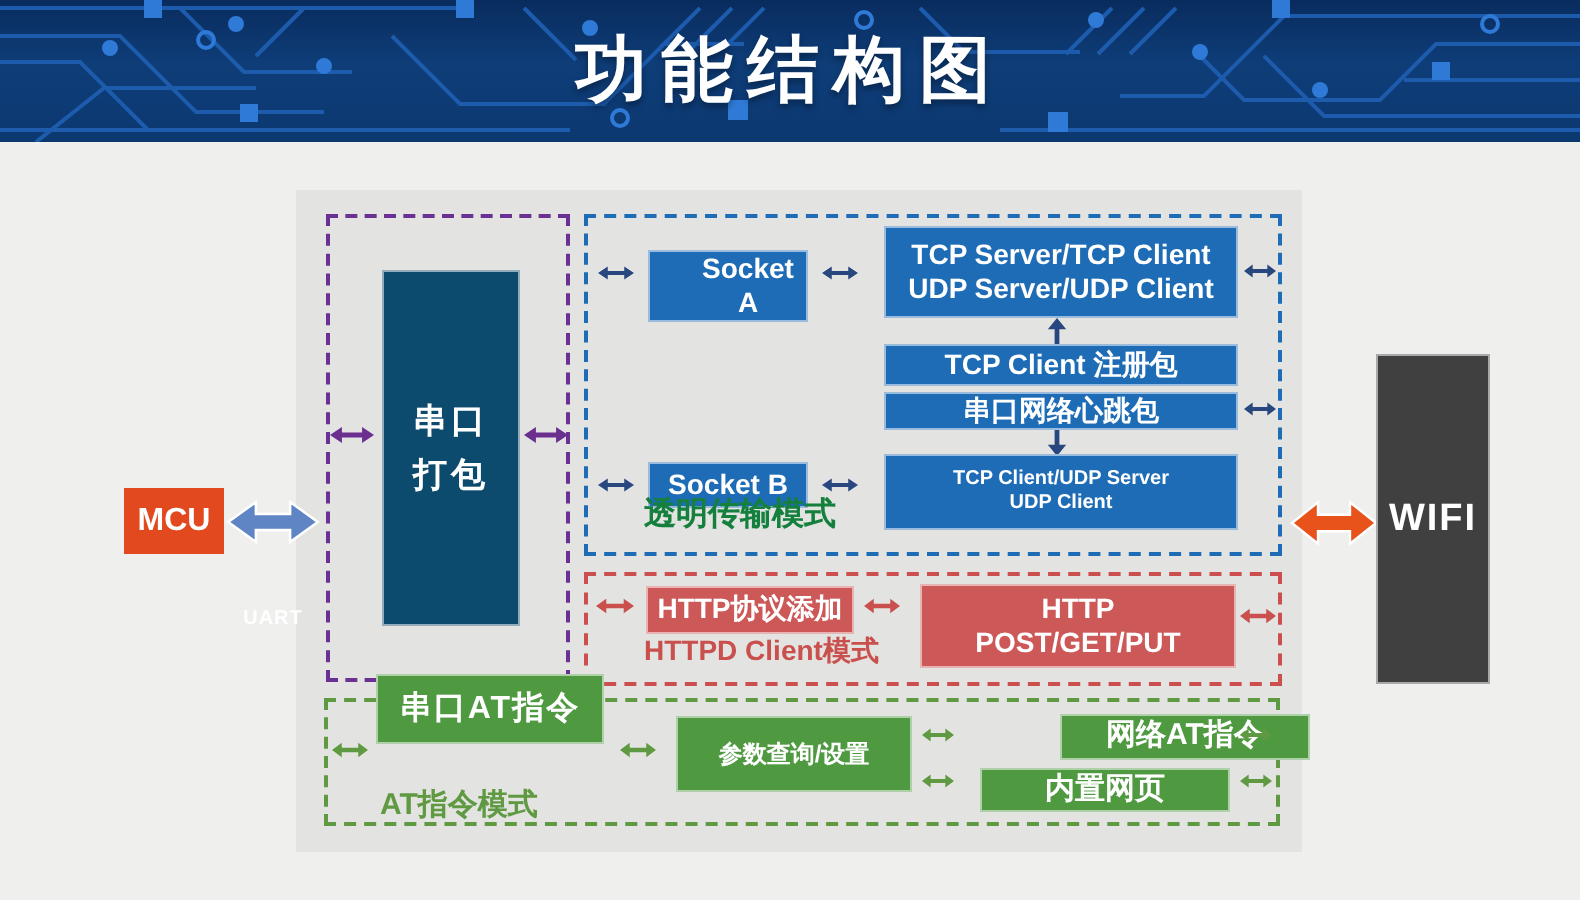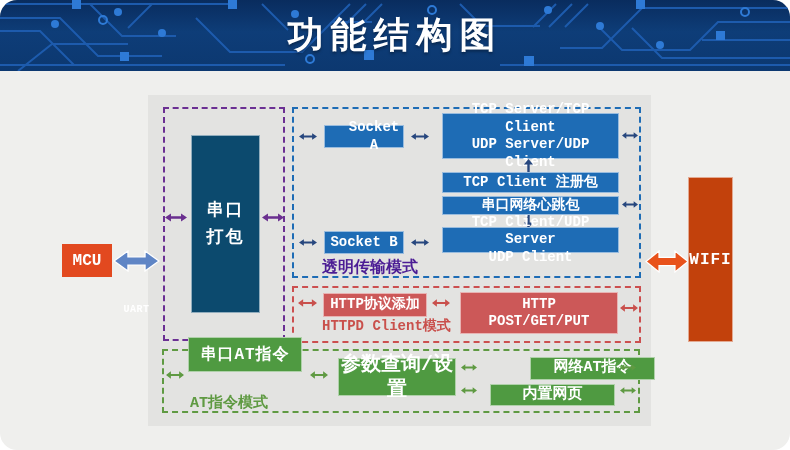--- a/index.html
+++ b/index.html
@@ -1,17 +1,17 @@
 <!DOCTYPE html>
 <html><head>
 <meta charset="utf-8">
 <style>
   html,body{margin:0;padding:0;}
   .stage{position:relative;width:790px;height:450px;background:#efefed;overflow:hidden;
-         font-family:Liberation Mono, monospace;border-radius:17px;}
+         font-family:Liberation Sans, sans-serif;}
   
   .hdr{position:absolute;left:0;top:0;width:790px;height:71px;
        background:linear-gradient(#092c5e,#0e3d78 45%,#0c3870);}
   .hdr svg{position:absolute;left:0;top:0;}
   .title{position:absolute;left:0;top:0;width:790px;height:71px;display:flex;
          align-items:center;justify-content:center;color:#ffffff;font-size:36px;
          font-weight:bold;letter-spacing:7px;text-shadow:0 2px 3px rgba(0,0,0,.35);}
   
   .panel{position:absolute;left:148px;top:95px;width:503px;height:331px;background:#e3e3e1;}
   
@@ -23,37 +23,37 @@
   
   .bx{position:absolute;display:flex;flex-direction:column;align-items:center;justify-content:center;
       color:#fff;font-weight:bold;box-sizing:border-box;text-align:center;
       border:1px solid rgba(255,255,255,.55);line-height:1.25;}
   .bx span{display:block;}
   .b-purple{background:#0c4a6e;}
   .b-blue{background:#1e6cb5;}
   .b-red{background:#cc5858;}
   .b-green{background:#4f9a41;}
   .mcu{left:62px;top:244px;width:50px;height:33px;background:#e2491f;font-size:16px;border:none;}
-  .wifi{left:688px;top:177px;width:45px;height:165px;background:#c2410c;font-size:16px;letter-spacing:1px;}
+  .wifi{left:688px;top:177px;width:57px;height:165px;background:#404040;font-size:19px;letter-spacing:1px;}
   .serial{left:191px;top:135px;width:69px;height:178px;font-size:17px;letter-spacing:2px;gap:6px;}
-  .socketA{left:324px;top:125px;width:80px;height:23px;font-size:14px;padding-left:20px;}
+  .socketA{left:324px;top:125px;width:80px;height:36px;font-size:14px;padding-left:20px;}
   .socketB{left:324px;top:231px;width:80px;height:23px;font-size:14px;}
   .tcpTop{left:442px;top:113px;width:177px;height:46px;font-size:14px;}
   .reg{left:442px;top:172px;width:177px;height:21px;font-size:14px;}
   .heart{left:442px;top:196px;width:177px;height:19px;font-size:14px;}
-  .tcpBot{left:442px;top:227px;width:177px;height:26px;font-size:14px;}
+  .tcpBot{left:442px;top:227px;width:177px;height:38px;font-size:10px;}
   .httpAdd{left:323px;top:293px;width:104px;height:24px;font-size:14px;}
   .httpPost{left:460px;top:292px;width:158px;height:42px;font-size:14px;}
   .serialAt{left:188px;top:337px;width:114px;height:35px;font-size:16px;letter-spacing:1px;}
-  .query{left:338px;top:358px;width:118px;height:38px;font-size:20px;}
+  .query{left:338px;top:358px;width:118px;height:38px;font-size:12px;}
   .netAt{left:490px;top:357px;width:125px;height:23px;font-size:15px;margin-left:40px;}
   .web{left:490px;top:384px;width:125px;height:22px;font-size:15px;}
   
   .lbl{position:absolute;font-weight:bold;white-space:nowrap;}
-  .lbl-trans{left:322px;top:257px;font-size:16px;color:#4c1d95;}
+  .lbl-trans{left:322px;top:247px;font-size:16px;color:#15803d;}
   .lbl-httpd{left:322px;top:317px;font-size:14px;color:#c9504c;}
   .lbl-at{left:190px;top:393px;font-size:15px;color:#5f9a42;}
   
   .ar{position:absolute;}
   .ar svg{display:block;width:100%;height:100%;}
   .c-navy{color:#27477e;} .c-purple{color:#6a2f8f;} .c-red{color:#c9504c;}
   .c-green{color:#5f9a42;} .c-orange{color:#e8521b;} .c-uart{color:#5f85c5;}
   .uart-wrap{left:113px;top:248px;width:47px;height:26px;}
   .uart-txt{position:absolute;left:0;top:0;width:100%;height:100%;display:flex;align-items:center;
             justify-content:center;color:#fff;font-size:10px;font-weight:bold;letter-spacing:.5px;margin-top:48px;}

